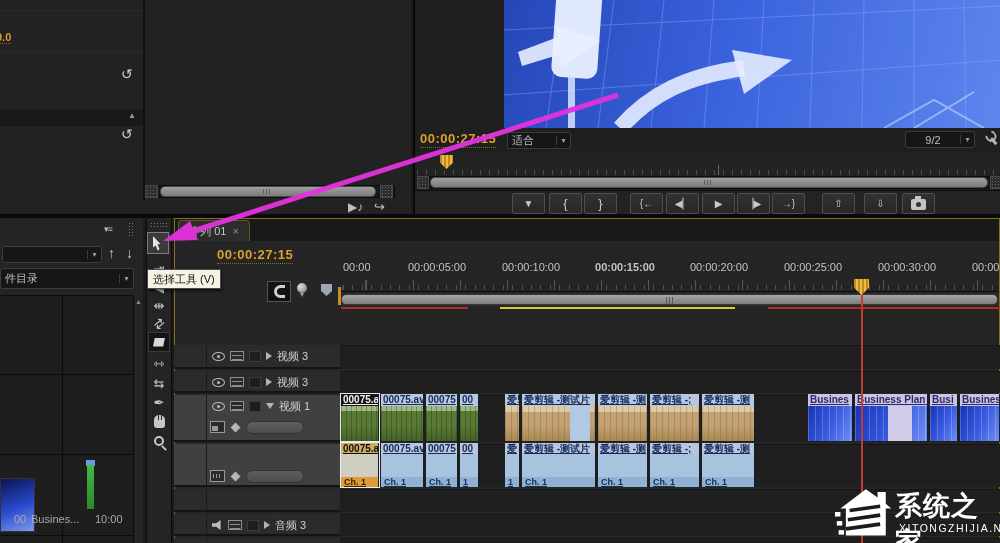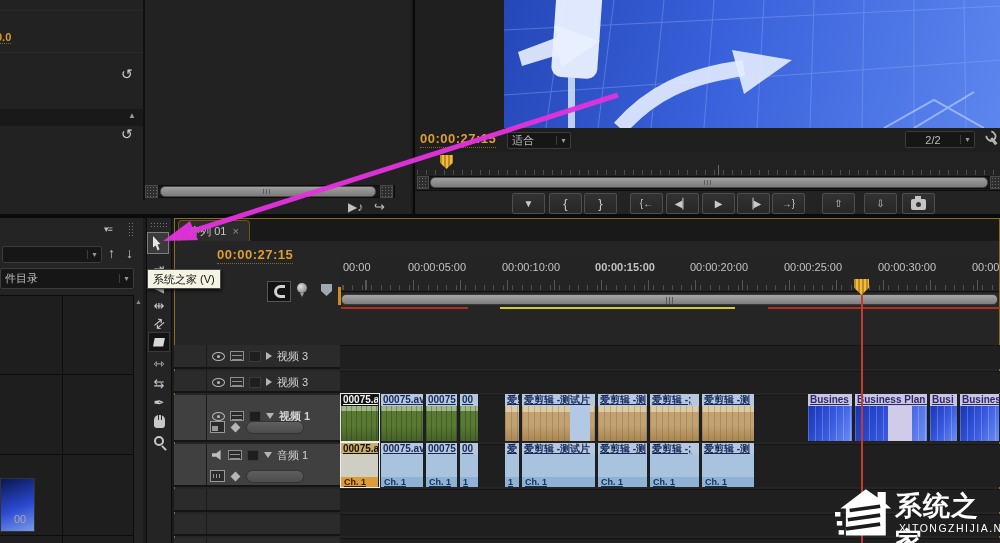--- a/index.html
+++ b/index.html
@@ -162,21 +162,21 @@
         </g>
       </svg>
     </div>
 
     <div class="abs orange-tc" style="left:5px;top:131px;">00:00:27:15</div>
     <div class="abs sel" style="left:92px;top:132px;width:64px;">
       <span class="val">适合</span>
       <span class="car">▾</span>
     </div>
     <div class="abs sel" style="left:490px;top:131px;width:70px;">
-      <span class="val" style="text-align:center;">2/2</span>
+      <span class="val" style="text-align:center;">9/2</span>
       <span class="car">▾</span>
     </div>
     <div class="abs" style="left:569px;top:131px;">
         <div class="wrench"></div>
       </div>
 
     <div class="abs" style="left:2px;top:152px;width:585px;height:24px;background:#222;">
       <div class="ticks-minor" style="background:repeating-linear-gradient(90deg,#4c4c4c 0 1px,transparent 1px 9px);"></div>
       <div class="abs" style="left:301px;bottom:1px;width:1px;height:10px;background:#666;"></div>
       <div class="abs cti" style="left:23px;top:3px;width:13px;height:14px;"></div>
@@ -226,20 +226,26 @@
       <div class="abs" style="left:0;top:158px;width:100%;height:1px;background:#0c0c0c;"></div>
       <div class="abs" style="left:0;top:239px;width:100%;height:1px;background:#0c0c0c;"></div>
 
 
 
       <div class="abs" style="left:0;top:160px;width:61px;height:79px;">
         <div class="abs" style="left:0;top:22px;width:35px;height:54px;background:linear-gradient(160deg,#0a1650,#2a4ad0 55%,#7a9ae8);border:1px solid #333;"></div>
         <div class="txt" style="position:absolute;left:14px;top:57px;color:#aaa;">00</div>
       </div>
 
+      <div class="abs" style="left:63px;top:160px;width:69px;height:79px;">
+        <div class="abs" style="left:23px;top:4px;width:9px;height:6px;background:#6a9ae0;"></div>
+        <div class="abs" style="left:24px;top:9px;width:7px;height:44px;background:linear-gradient(#45b845,#2a8a2a);"></div>
+        <div class="txt" style="position:absolute;left:-32px;top:57px;color:#aaa;">Busines...</div>
+        <div class="txt" style="position:absolute;left:32px;top:57px;color:#aaa;">10:00</div>
+      </div>
     </div>
     <div class="abs" style="left:133px;top:77px;width:10px;height:248px;background:#242424;border-left:1px solid #0c0c0c;">
       <div class="txt" style="font-size:7px;color:#888;text-align:center;margin-top:3px;">▲</div>
     </div>
   </div>
 
   <div class="abs panel" style="left:146px;top:218px;width:26px;height:325px;background:#242424;border-left:1px solid #0c0c0c;border-right:1px solid #0c0c0c;">
     <div class="gripdots" style="margin:4px auto 0;width:18px;height:7px;"></div>
   </div>
   <div id="tools"></div>
@@ -307,56 +313,56 @@
           <div class="eye"></div>
           <div class="syncico"></div>
           <div class="lockbox"></div>
           <div class="tri-r"></div>
           <div class="tname">视频 3</div>
         </div>
       </div>
       <div class="trackbg" style="top: 395px; height: 47px;"></div>
       <div class="trow targeted" style="top: 395px; height: 47px; border-bottom: 2px solid rgb(20, 20, 20);">
         <div class="abs" style="left: 32px; top: 0px; width: 1px; height: 100%; background: rgb(26, 26, 26);"></div>
-        <div class="hline" style="top: 12px; height: 18px; font-weight: bold;">
+        <div class="hline" style="top: 2px; height: 18px;">
           <div class="eye"></div>
           <div class="syncico"></div>
           <div class="lockbox"></div>
           <div class="tri-d"></div>
           <div class="tname">视频 1</div>
         </div>
         <div class="hline" style="top: 24px; height: 16px; padding-left: 36px; gap: 7px;">
           <div class="styleico"></div>
           <div class="kf"></div>
           <div class="capsule" style="width: 58px;"></div>
         </div>
       </div>
       <div class="trackbg" style="top: 444px; height: 43px;"></div>
       <div class="trow targeted" style="top: 444px; height: 43px; border-bottom: 2px solid rgb(20, 20, 20);">
         <div class="abs" style="left: 32px; top: 0px; width: 1px; height: 100%; background: rgb(26, 26, 26);"></div>
+        <div class="hline" style="top: 24px; height: 16px; padding-left: 36px; gap: 7px;">
+          <div class="waveico"></div>
+          <div class="kf"></div>
+          <div class="capsule" style="width: 58px;"></div>
+        </div>
+      </div>
+      <div class="trackbg" style="top: 489px; height: 23px;"></div>
+      <div class="trow" style="top: 489px; height: 23px; border-bottom: 2px solid rgb(20, 20, 20);">
+        <div class="abs" style="left: 32px; top: 0px; width: 1px; height: 100%; background: rgb(26, 26, 26);"></div>
+      </div>
+      <div class="trackbg" style="top: 514px; height: 22px;"></div>
+      <div class="trow" style="top: 514px; height: 22px; border-bottom: 2px solid rgb(20, 20, 20);">
+        <div class="abs" style="left: 32px; top: 0px; width: 1px; height: 100%; background: rgb(26, 26, 26);"></div>
         <div class="hline" style="top: 2px; height: 18px;">
           <div class="spk"></div>
           <div class="syncico"></div>
           <div class="lockbox"></div>
-          <div class="tri-d"></div>
-          <div class="tname">音频 1</div>
-        </div>
-        <div class="hline" style="top: 24px; height: 16px; padding-left: 36px; gap: 7px;">
-          <div class="waveico"></div>
-          <div class="kf"></div>
-          <div class="capsule" style="width: 58px;"></div>
-        </div>
-      </div>
-      <div class="trackbg" style="top: 489px; height: 23px;"></div>
-      <div class="trow" style="top: 489px; height: 23px; border-bottom: 2px solid rgb(20, 20, 20);">
-        <div class="abs" style="left: 32px; top: 0px; width: 1px; height: 100%; background: rgb(26, 26, 26);"></div>
-      </div>
-      <div class="trackbg" style="top: 514px; height: 22px;"></div>
-      <div class="trow" style="top: 514px; height: 22px; border-bottom: 2px solid rgb(20, 20, 20);">
-        <div class="abs" style="left: 32px; top: 0px; width: 1px; height: 100%; background: rgb(26, 26, 26);"></div>
+          <div class="tri-r"></div>
+          <div class="tname">音频 3</div>
+        </div>
       </div>
       <div class="trackbg" style="top: 538px; height: 14px;"></div>
       <div class="trow" style="top: 538px; height: 14px; border-bottom: 2px solid rgb(20, 20, 20);">
         <div class="abs" style="left: 32px; top: 0px; width: 1px; height: 100%; background: rgb(26, 26, 26);"></div>
         <div class="hline" style="top: 2px; height: 18px;">
           <div class="tname">音频 4</div>
         </div>
       </div>
     </div>
   <div id="clips">
@@ -458,21 +464,21 @@
         <div class="clip-head">爱剪辑 -测</div>
         <div class="clip-body"></div>
         <div class="clip-foot">Ch. 1</div>
       </div>
     </div>
 
   <div class="abs" style="left:861px;top:294px;width:2px;height:249px;background:#c23b30;z-index:60;"></div>
   <div class="abs cti" style="left:854px;top:279px;width:15px;height:16px;z-index:70;"></div>
 
   <div class="abs" style="left:147px;top:269px;height:20px;background:#f4f3e4;border:1px solid #4a4a4a;box-shadow:1px 2px 3px rgba(0,0,0,.6);
-              color:#111;font-size:11px;line-height:18px;padding:0 5px;z-index:950;white-space:nowrap;">系统之家 (V)</div>
+              color:#111;font-size:11px;line-height:18px;padding:0 5px;z-index:950;white-space:nowrap;">选择工具 (V)</div>
 
   <svg class="abs" width="1000" height="543" style="left:0;top:0;pointer-events:none;z-index:990;">
     <line x1="618" y1="95" x2="193" y2="231" stroke="#e332dd" stroke-width="5" opacity="0.95"></line>
     <polygon points="163,241 190,221 198,240" fill="#e332dd" opacity="0.95"></polygon>
   </svg>
 
   <div class="abs" style="left:833px;top:482px;width:167px;height:58px;z-index:980;color:#fff;">
     <svg width="58" height="56" viewBox="0 0 64 60" style="position:absolute;left:2px;top:2px;">
       <path d="M6 26 L34 5 L47 14 L47 8 L56 8 L56 21 L62 26 L56 26 L56 56 L12 56 L12 26 Z" fill="#fff"></path>
       <g fill="#1b1b1b">

